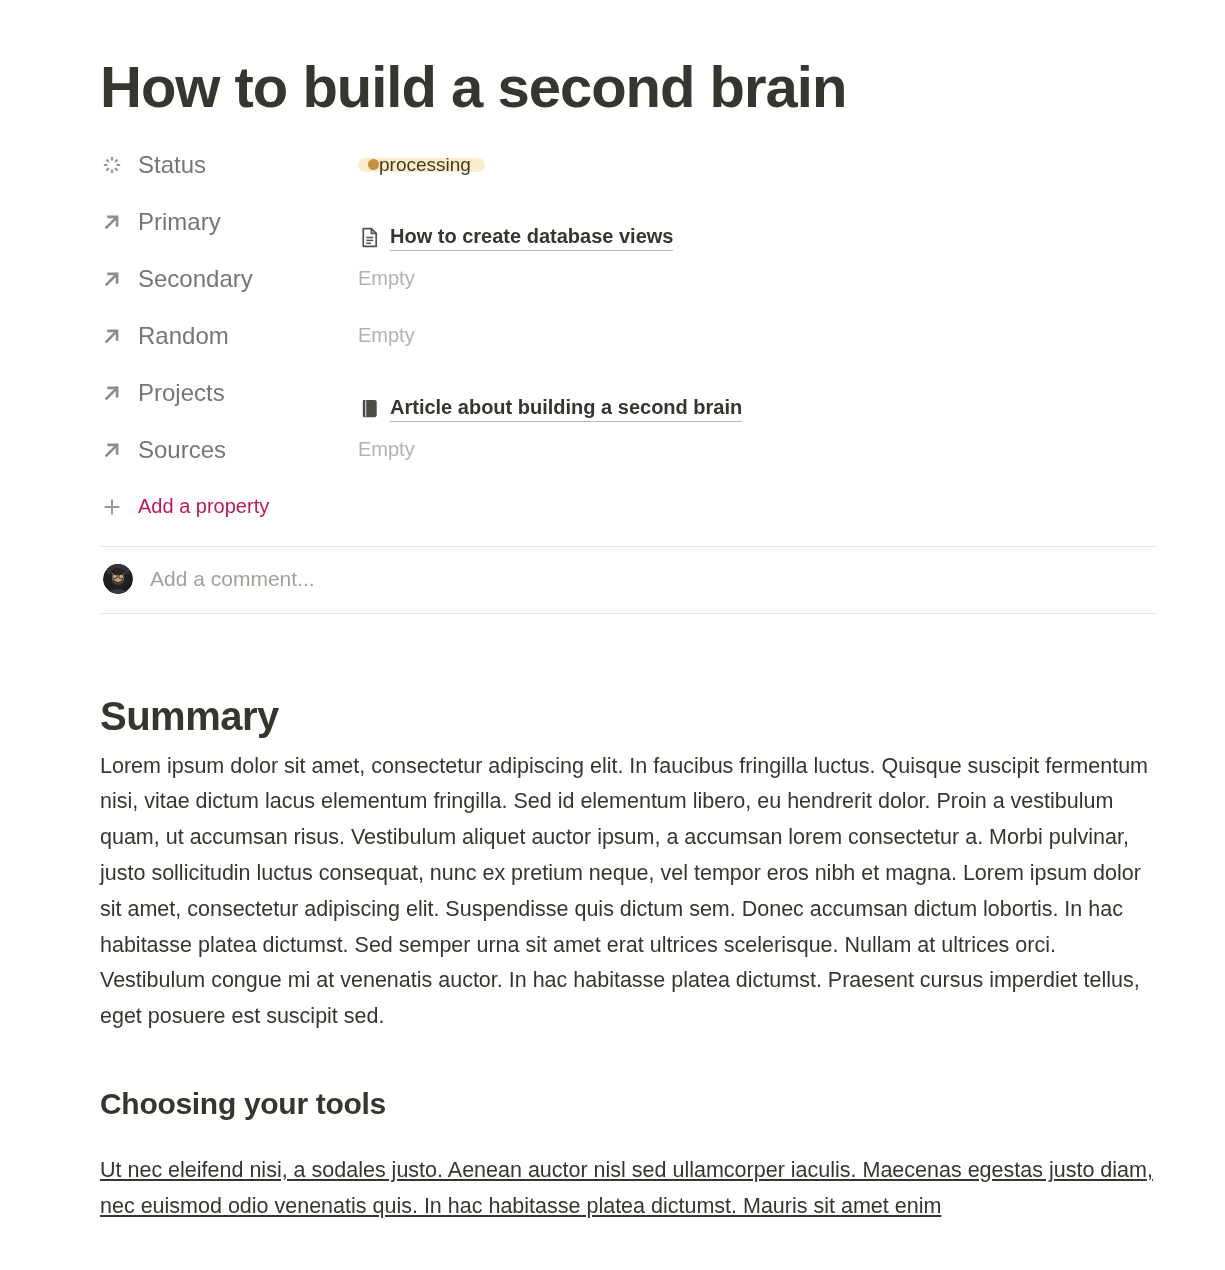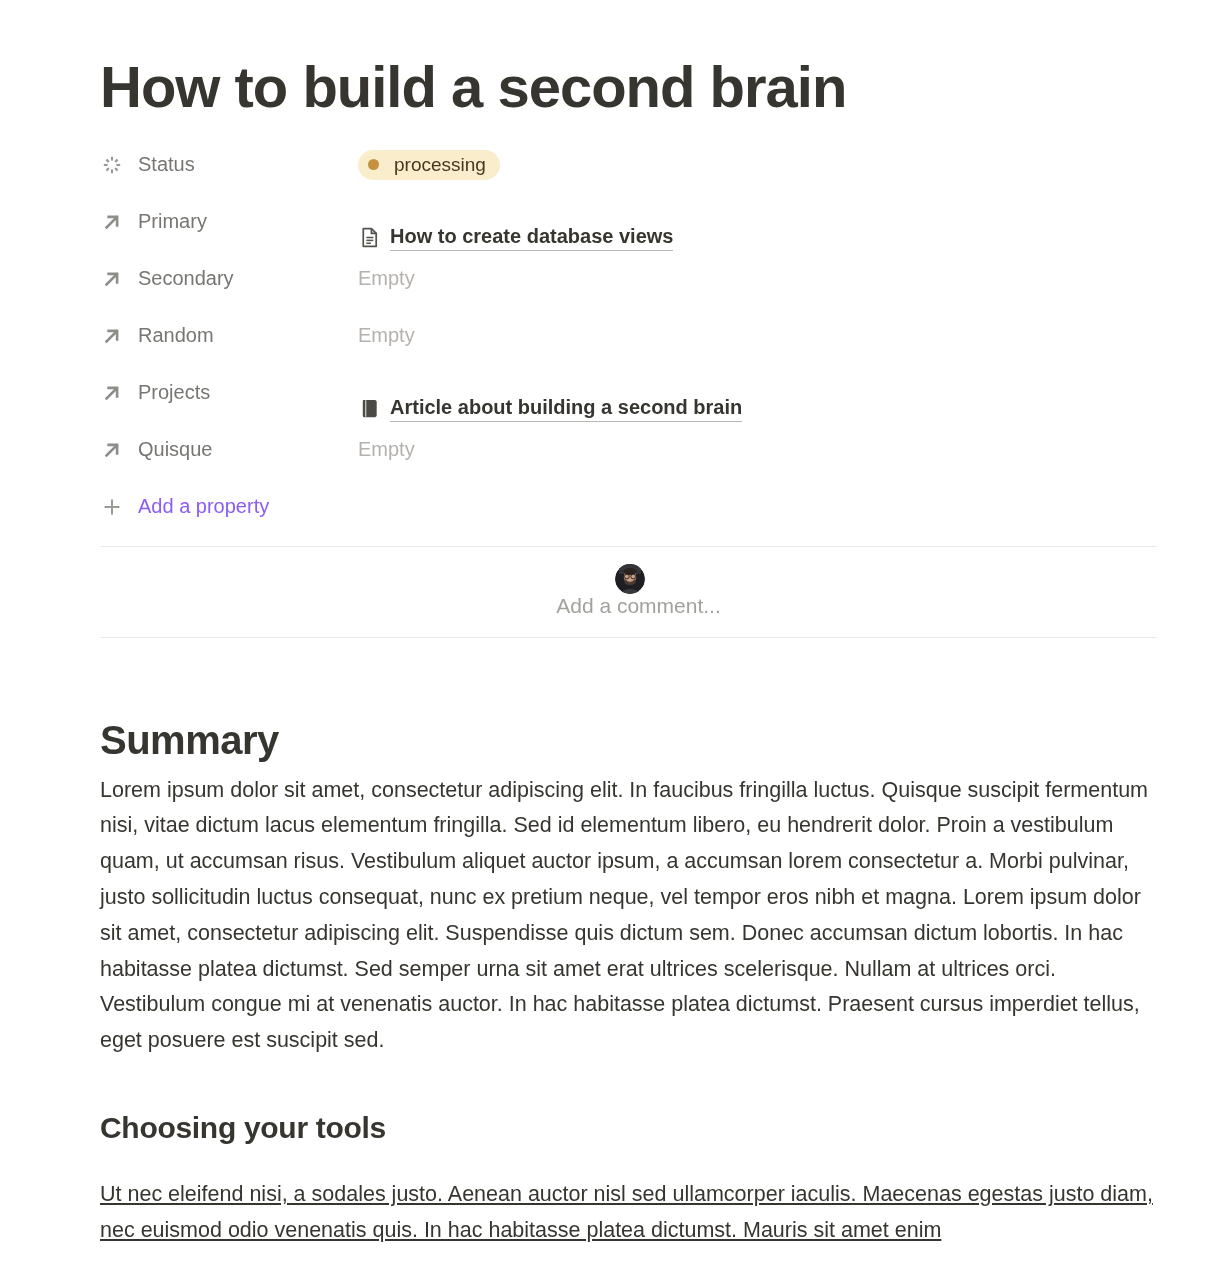--- a/index.html
+++ b/index.html
@@ -13,47 +13,47 @@
 
   .page-title {
     font-size: 58px; font-weight: 700; letter-spacing: -1px;
     color: #37352f; line-height: 1.15; margin-top: 16px;
   }
 
   .props { margin-top: 27px; }
   .prop-row { display: flex; align-items: center; height: 34px; margin-bottom: 23px; }
   .prop-label {
     display: flex; align-items: center; width: 258px; flex: none;
-    color: #787672; font-size: 20px;
+    color: #787672; font-size: 24px;
   }
   .prop-label .icon { width: 24px; height: 24px; margin-right: 14px; flex: none; display: inline-flex; }
   .prop-value { display: flex; align-items: center; font-size: 20px; min-width: 0; }
 
   .badge {
-    display: inline-flex; align-items: center; gap: 15px;
-    background: #faedcc; border-radius: 16px; height: 30px;
+    display: inline-flex; align-items: center; gap: 0;
+    background: #faedcc; border-radius: 16px; height: 14px;
     padding: 0 14px 0 10px; color: #46391f; font-size: 19px;
   }
   .badge .dot { width: 11px; height: 11px; border-radius: 50%; background: #c5913f; flex: none; }
 
   .page-link { display: inline-flex; align-items: center; gap: 9px; cursor: pointer; margin-top: 32px; }
   .page-link .icon { width: 23px; height: 23px; flex: none; display: inline-flex; }
   .page-link .link-text {
     font-weight: 600; color: #37352f; font-size: 20px;
     border-bottom: 1.6px solid #b9b7b3; padding-bottom: 2px;
   }
   .empty-value { color: #b5b2ae; font-size: 20px; }
 
-  .add-prop { display: flex; align-items: center; height: 34px; color: #8b5cf6; font-size: 20px; cursor: pointer; }
+  .add-prop { display: flex; align-items: center; height: 34px; color: #be185d; font-size: 20px; cursor: pointer; }
   .add-prop .icon { width: 24px; height: 24px; margin-right: 14px; display: inline-flex; }
 
   .divider { height: 1px; background: #e9e9e7; width: 100%; }
   .divider-1 { margin-top: 22px; }
 
-  .comment-row { display: flex; align-items: center; padding: 17px 0 19px 3px; flex-direction: column; }
+  .comment-row { display: flex; align-items: center; padding: 17px 0 19px 3px; }
   .avatar { width: 30px; height: 30px; border-radius: 50%; overflow: hidden; flex: none; }
   .comment-placeholder { margin-left: 17px; color: #a3a19c; font-size: 21px; }
 
   .content { padding-top: 80px; width: 1057px; }
   .h-summary { font-size: 40px; font-weight: 700; color: #37352f; letter-spacing: -0.5px; }
   .body-text { margin-top: 10px; font-size: 21.5px; line-height: 35.8px; color: #37352f; }
   .h-tools { margin-top: 52px; font-size: 30px; font-weight: 700; color: #37352f; letter-spacing: -0.3px; }
   .body-text-2 { margin-top: 32px; text-decoration: underline; }
 </style>
 </head>
@@ -183,21 +183,21 @@
     <div class="prop-row">
       <div class="prop-label">
         <span class="icon">
           <svg viewBox="0 0 24 24" width="24" height="24">
               <g stroke="#8f8d8a" stroke-width="2.6" fill="none" stroke-linecap="square">
             <path d="M6.6 17.4 L16.6 7.4"></path>
                 <path d="M8.6 6.9 H17.1 V15.4"></path>
           </g>
             </svg>
         </span>
-        <span class="label-text">Quisque</span>
+        <span class="label-text">Sources</span>
       </div>
       <div class="prop-value">
         <span class="empty-value">Empty</span>
       </div>
     </div>
 
     <div class="add-prop">
       <span class="icon">
         <svg viewBox="0 0 24 24" width="24" height="24">
             <g stroke="#9d9b96" stroke-width="2" stroke-linecap="butt">

